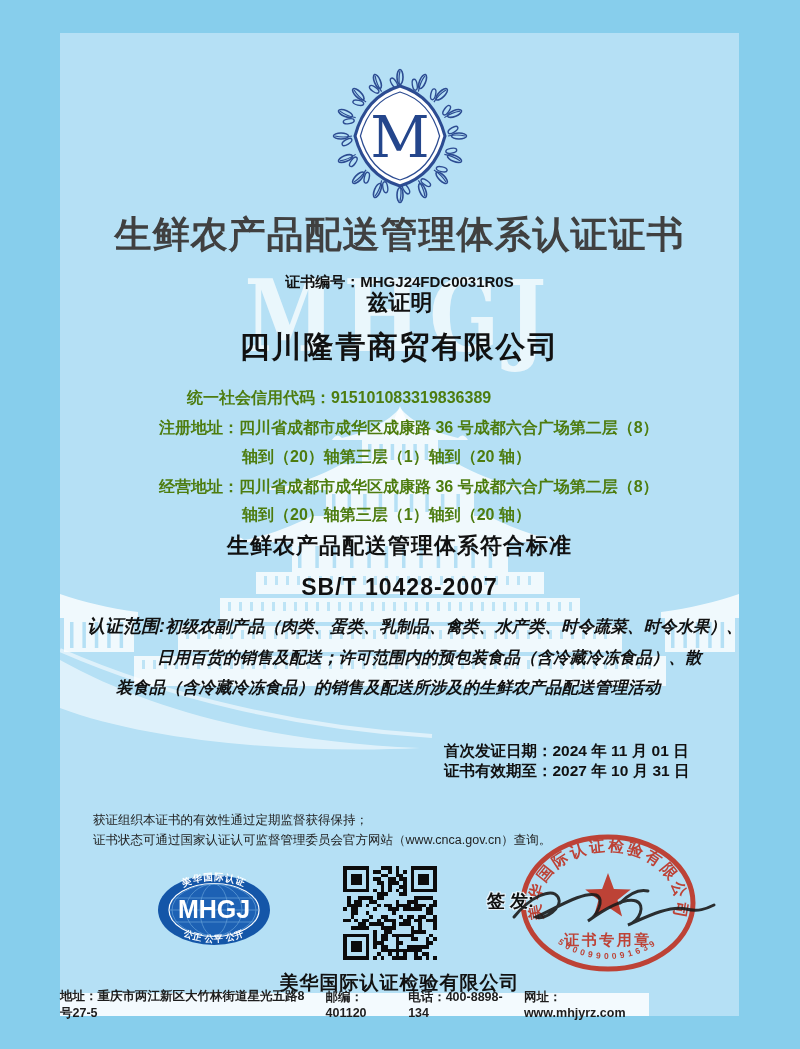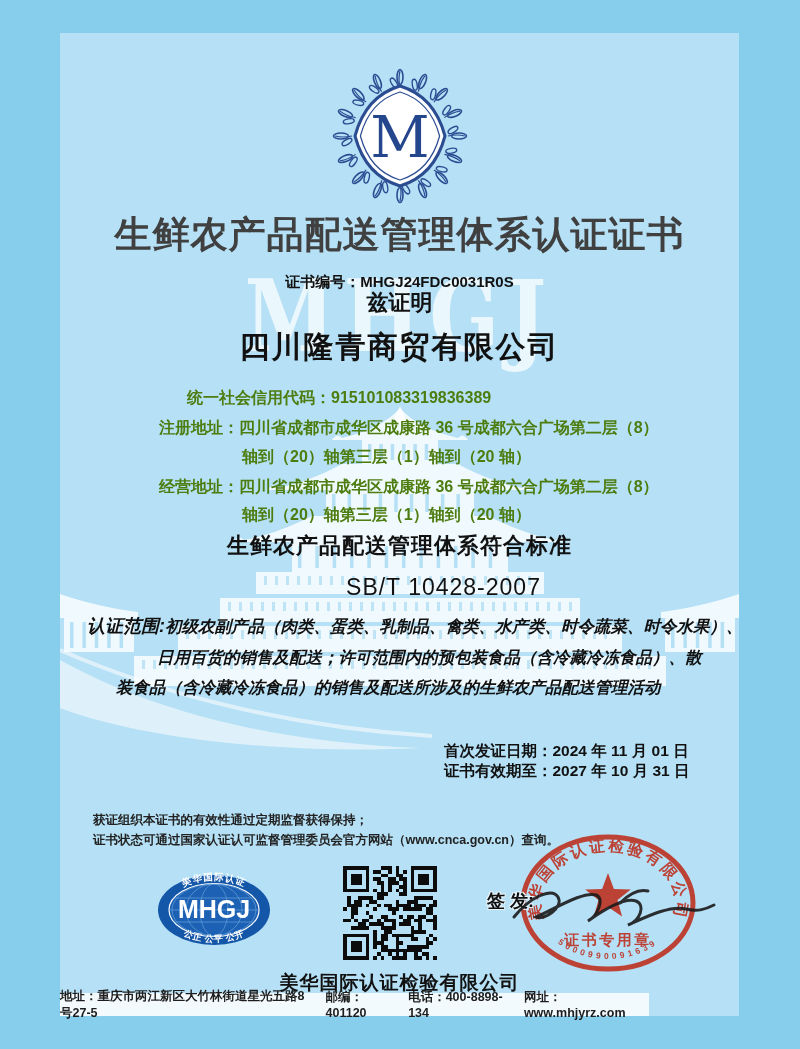--- a/index.html
+++ b/index.html
@@ -16,25 +16,25 @@
            transform:scaleX(.82);pointer-events:none;}
   
   .z2{z-index:2;}
   .m-logo{position:absolute;left:265px;top:27px;width:150px;height:150px;z-index:2;}
   .title{top:180px;font-size:37px;font-weight:bold;letter-spacing:1px;color:#404040;}
   .certno{top:231px;font-size:15px;font-weight:bold;margin-top:9px;}
   .declare{top:257px;font-size:22px;font-weight:600;}
   .company{top:296px;font-size:30px;font-weight:600;letter-spacing:2px;}
   .field{font-size:16px;font-weight:600;color:#4d7c0f;}
   .std-statement{top:500px;font-size:22px;font-weight:bold;letter-spacing:1px;}
-  .std-code{top:541px;font-size:23px;font-weight:normal;letter-spacing:1px;padding-left:44px;}
+  .std-code{top:541px;font-size:23px;font-weight:bold;letter-spacing:1px;}
   .scope{font-size:16.5px;font-weight:600;font-style:italic;}
   .scope-label{font-size:18px;font-weight:bold;}
   .dateline{left:384px;font-size:15.5px;font-weight:bold;text-align:center;}
-  .notice{left:33px;font-size:12.5px;font-weight:bold;color:#222;}
+  .notice{left:33px;font-size:12.5px;font-weight:normal;color:#222;}
   .mhgj-logo{position:absolute;left:79px;top:827px;width:150px;height:100px;z-index:2;}
   .qr{position:absolute;left:283px;top:833px;width:94px;height:94px;z-index:2;}
   .sign-label{left:427px;top:858px;font-size:18px;font-weight:bold;z-index:6;
               text-shadow:1px 1px 0 #eaf5fc,-1px -1px 0 #eaf5fc,1px -1px 0 #eaf5fc,-1px 1px 0 #eaf5fc;}
   .seal{position:absolute;left:450px;top:790px;width:196px;height:160px;z-index:5;opacity:.92;}
   .signature{position:absolute;left:440px;top:840px;width:250px;height:80px;z-index:6;}
   .certifier{top:939px;font-size:19px;font-weight:bold;letter-spacing:1px;z-index:2;}
   .footer-strip{position:absolute;left:0;top:960px;width:589px;height:23px;background:#F3FAFE;
                 display:flex;align-items:center;justify-content:center;gap:12px;
                 font-size:12.5px;font-weight:bold;color:#1d1d1d;z-index:2;}

